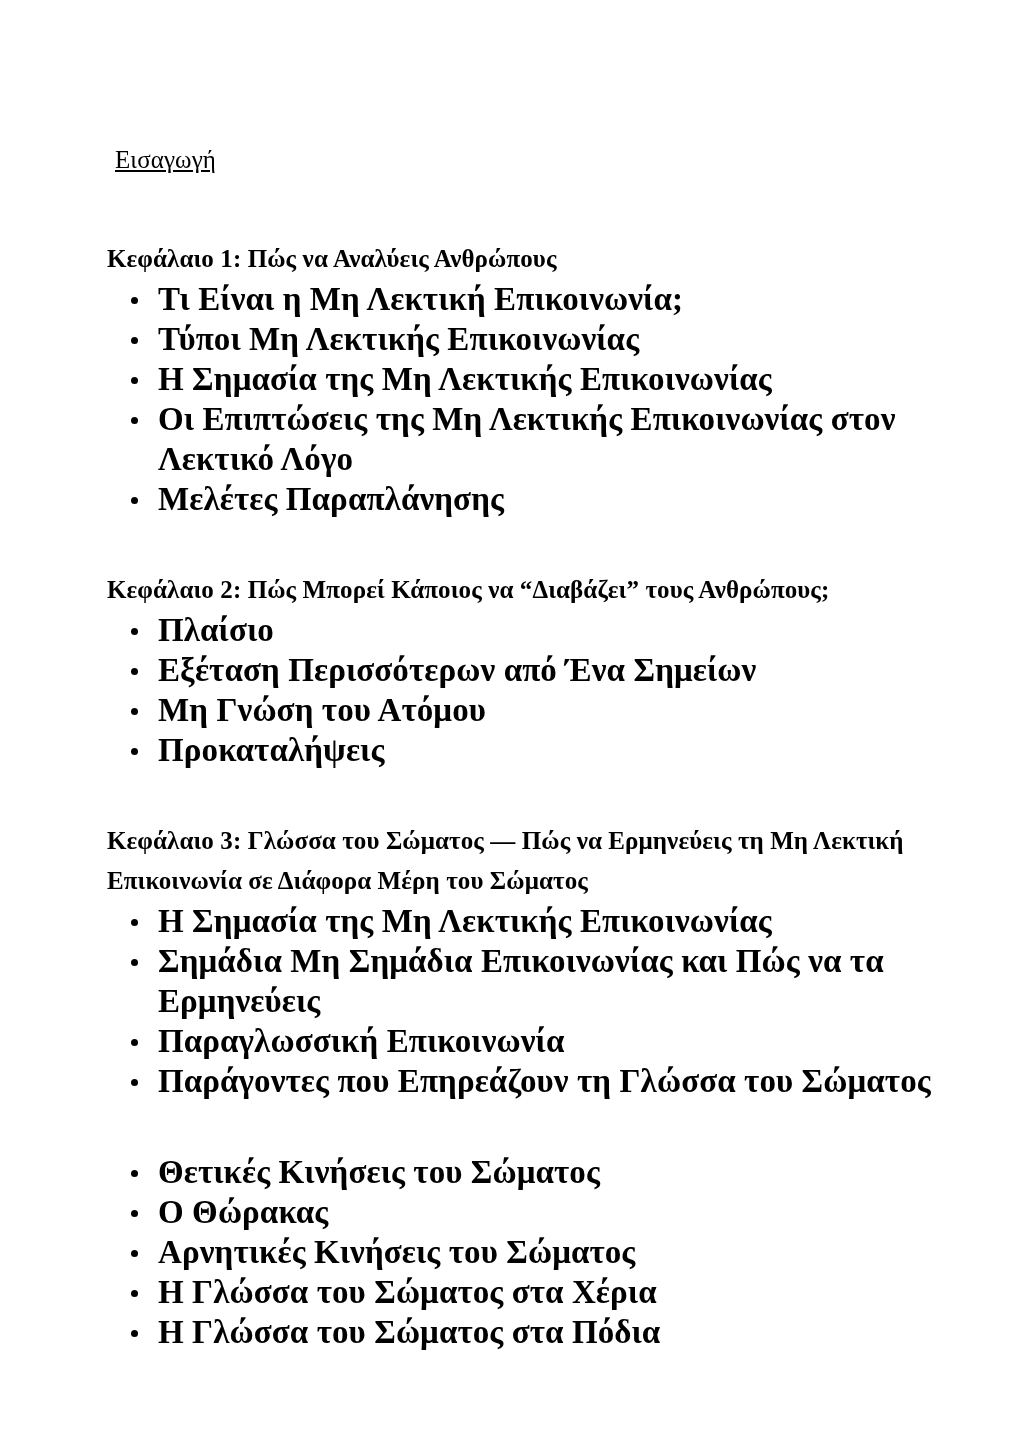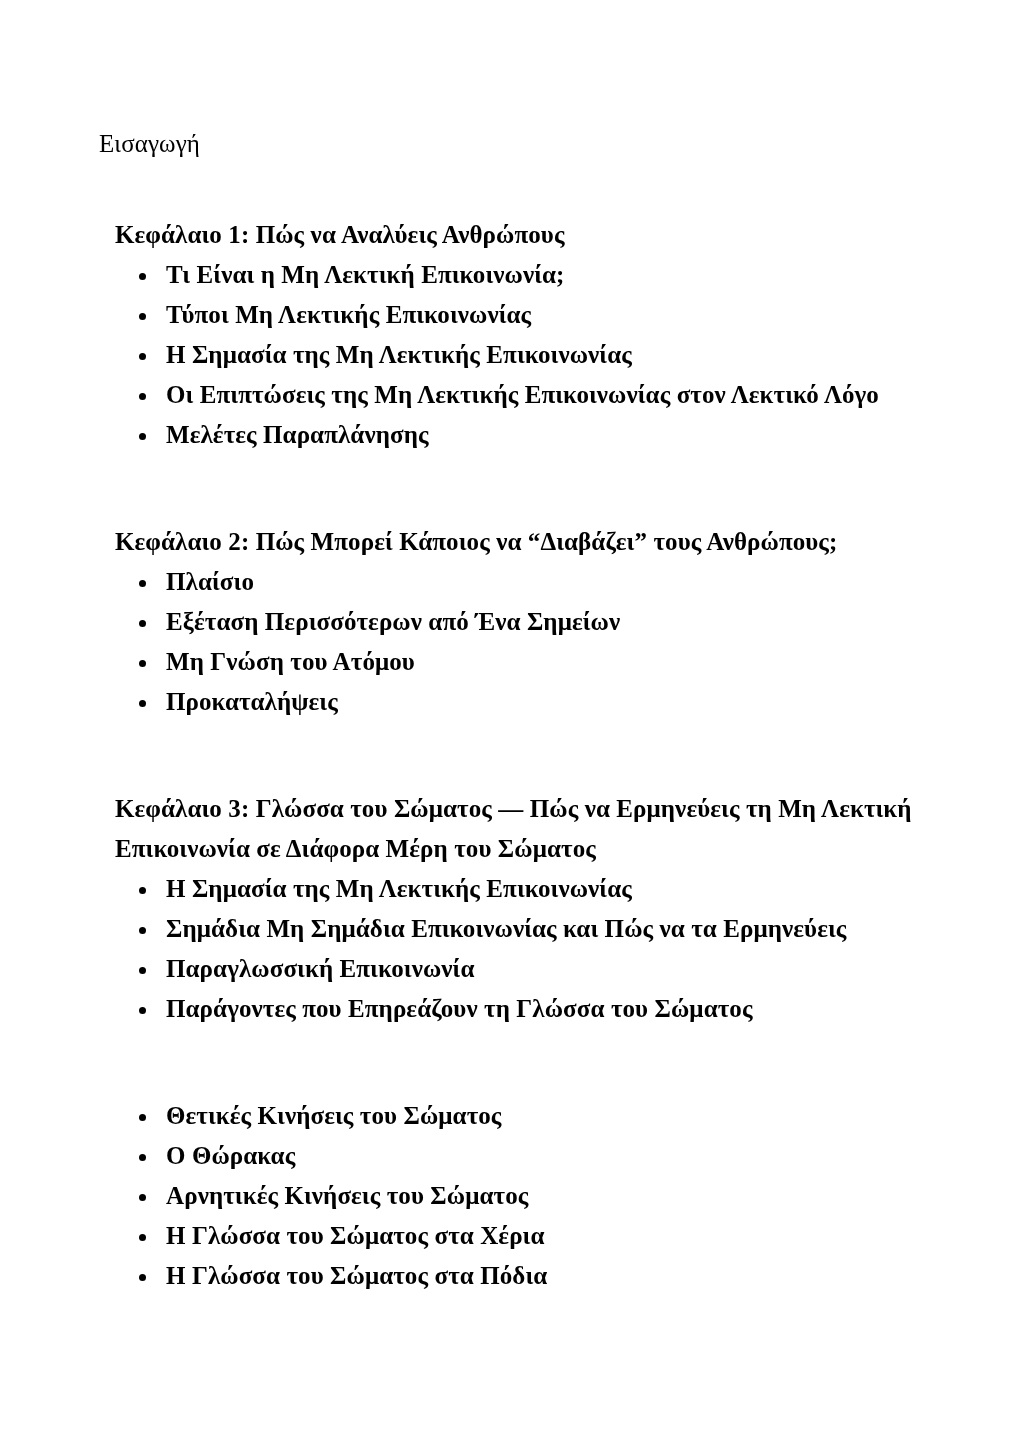--- a/index.html
+++ b/index.html
@@ -23,48 +23,49 @@
     left: 99px;
     top: 124px;
     width: 860px;
   }
 
   
   .intro-heading {
     font-size: 25px;
     line-height: 40px;
     font-weight: 400;
-    margin: 0;
+    margin: 16px;
     letter-spacing: 0.1px;
+    text-decoration: underline;
   }
 
   
   .section {
-    margin: 16px;
+    margin: 8px;
   }
   .section-gap {
     height: 35px;
   }
   .chapter-heading {
     font-size: 25px;
     line-height: 40px;
     font-weight: 700;
     margin: 0;
     letter-spacing: 0.1px;
   }
 
   
   .bullet-list {
     list-style: none;
     margin: 0;
     padding: 0;
   }
   .bullet-item {
     position: relative;
-    font-size: 25px;
+    font-size: 33px;
     line-height: 40px;
     font-weight: 700;
     padding-left: 51px;
     margin: 0;
     letter-spacing: 0.1px;
   }
   .bullet-item::before {
     content: "";
     position: absolute;
     left: 24px;

